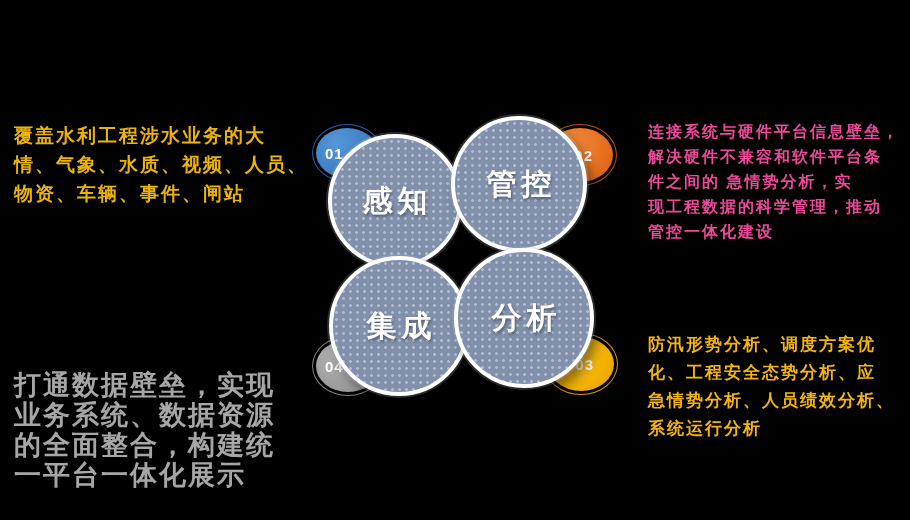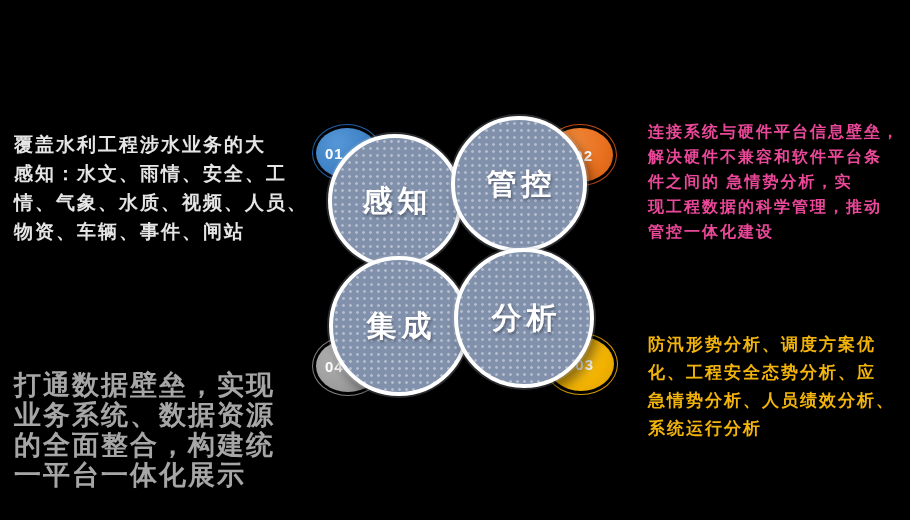--- a/index.html
+++ b/index.html
@@ -9,22 +9,22 @@
     overflow:hidden;
     font-family:"Liberation Sans","DejaVu Sans",sans-serif;
     position:relative;
   }
   .canvas{position:absolute;left:0;top:0;width:910px;height:520px;}
 
   
   .note{position:absolute;font-weight:bold;}
   .note .ln{white-space:nowrap;}
   .note-perception{
-    left:14px;top:130px;width:292px;
-    color:#e5e5e5;font-size:19px;line-height:29px;letter-spacing:2px;
+    left:14px;top:121px;width:292px;
+    color:#eab308;font-size:19px;line-height:29px;letter-spacing:2px;
   }
   .note-control{
     left:648px;top:119px;width:262px;
     color:#ec4899;font-size:16px;line-height:25px;letter-spacing:2px;
   }
   .note-analysis{
     left:648px;top:331px;width:262px;
     color:#F2B40C;font-size:17px;line-height:28px;letter-spacing:2px;
   }
   .note-integration{
@@ -79,21 +79,20 @@
   .circle-integration{left:329px;top:256px;width:132px;height:132px;z-index:4;}
   .circle-analysis{left:454px;top:248px;width:132px;height:132px;z-index:5;}
 </style>
 </head>
 <body>
 
 <div class="canvas">
 
   <div class="note note-perception">
     <div class="ln">覆盖水利工程涉水业务的大</div>
-    <div class="ln">感知：水文、雨情、安全、工</div>
     <div class="ln">情、气象、水质、视频、人员、</div>
     <div class="ln">物资、车辆、事件、闸站</div>
   </div>
 
   <div class="note note-control">
     <div class="ln">连接系统与硬件平台信息壁垒，</div>
     <div class="ln">解决硬件不兼容和软件平台条</div>
     <div class="ln">件之间的 急情势分析，实</div>
     <div class="ln">现工程数据的科学管理，推动</div>
     <div class="ln">管控一体化建设</div>

